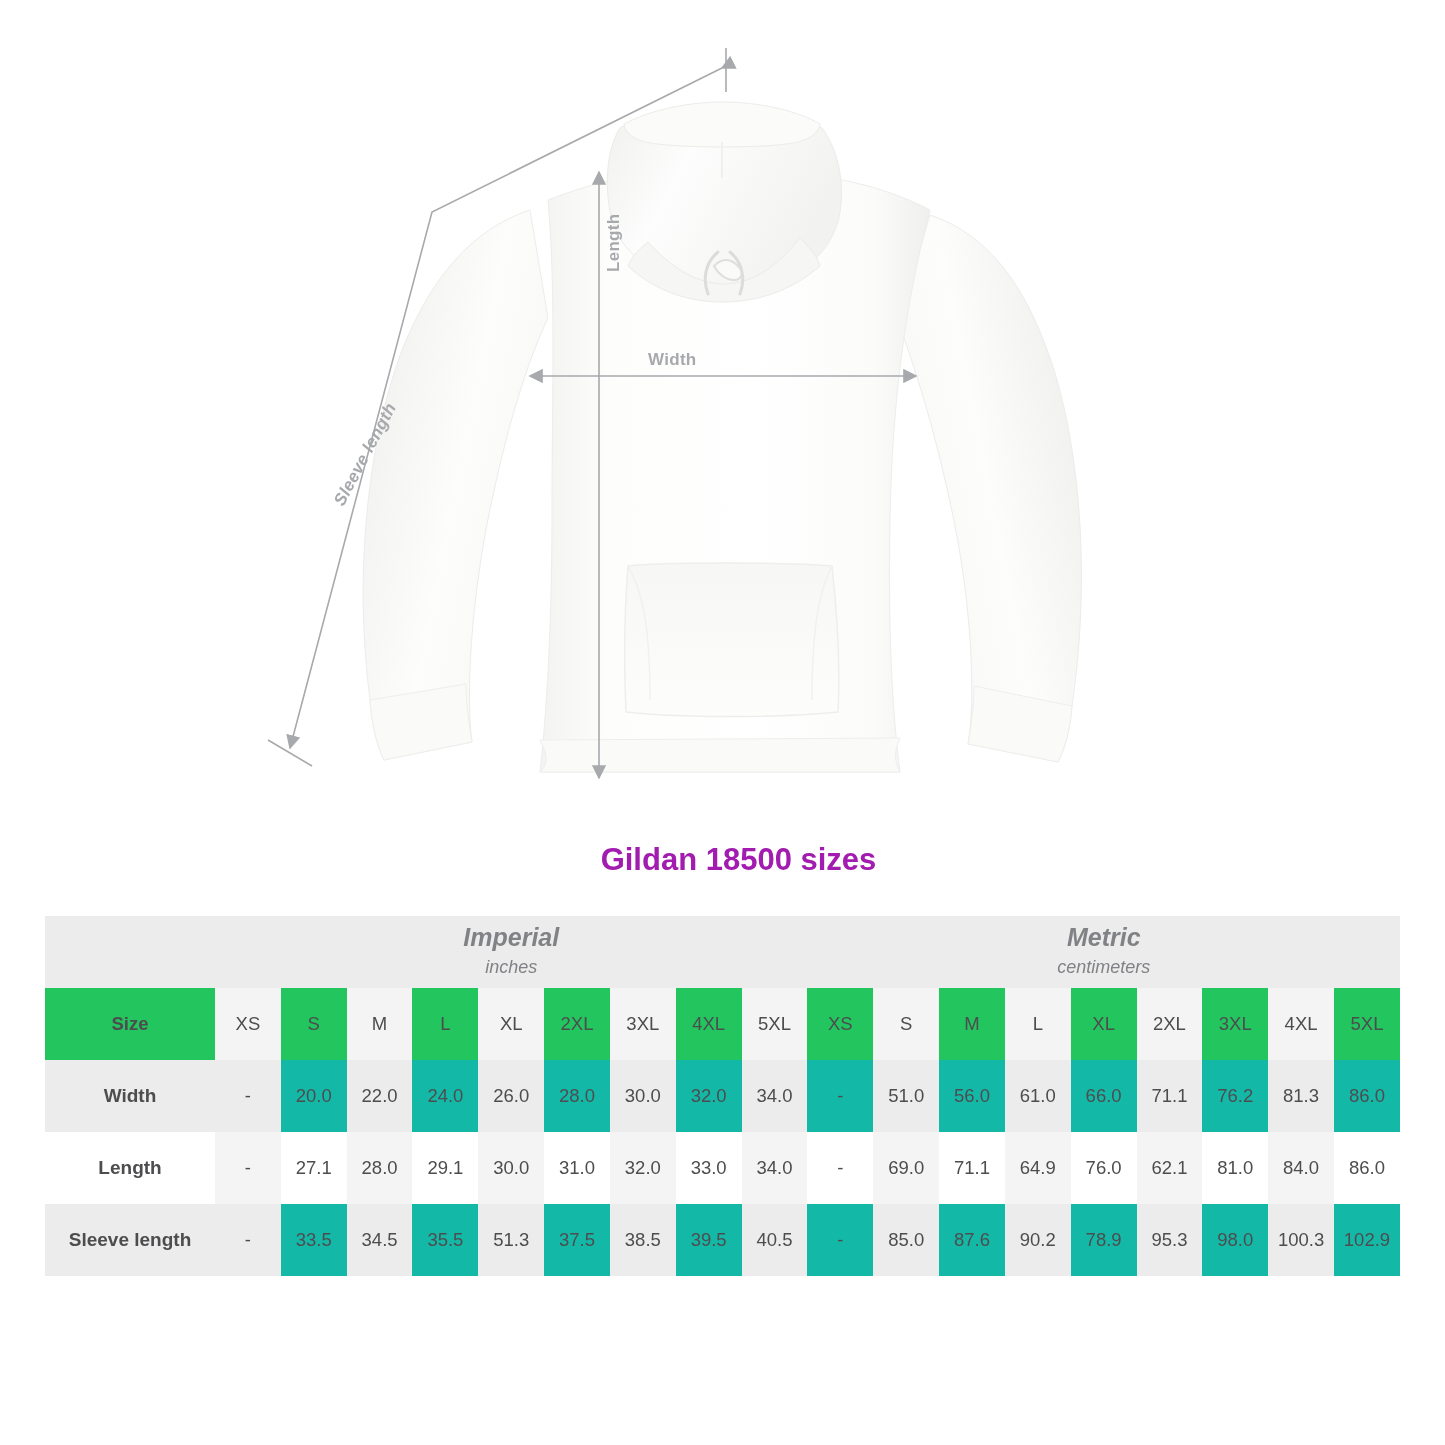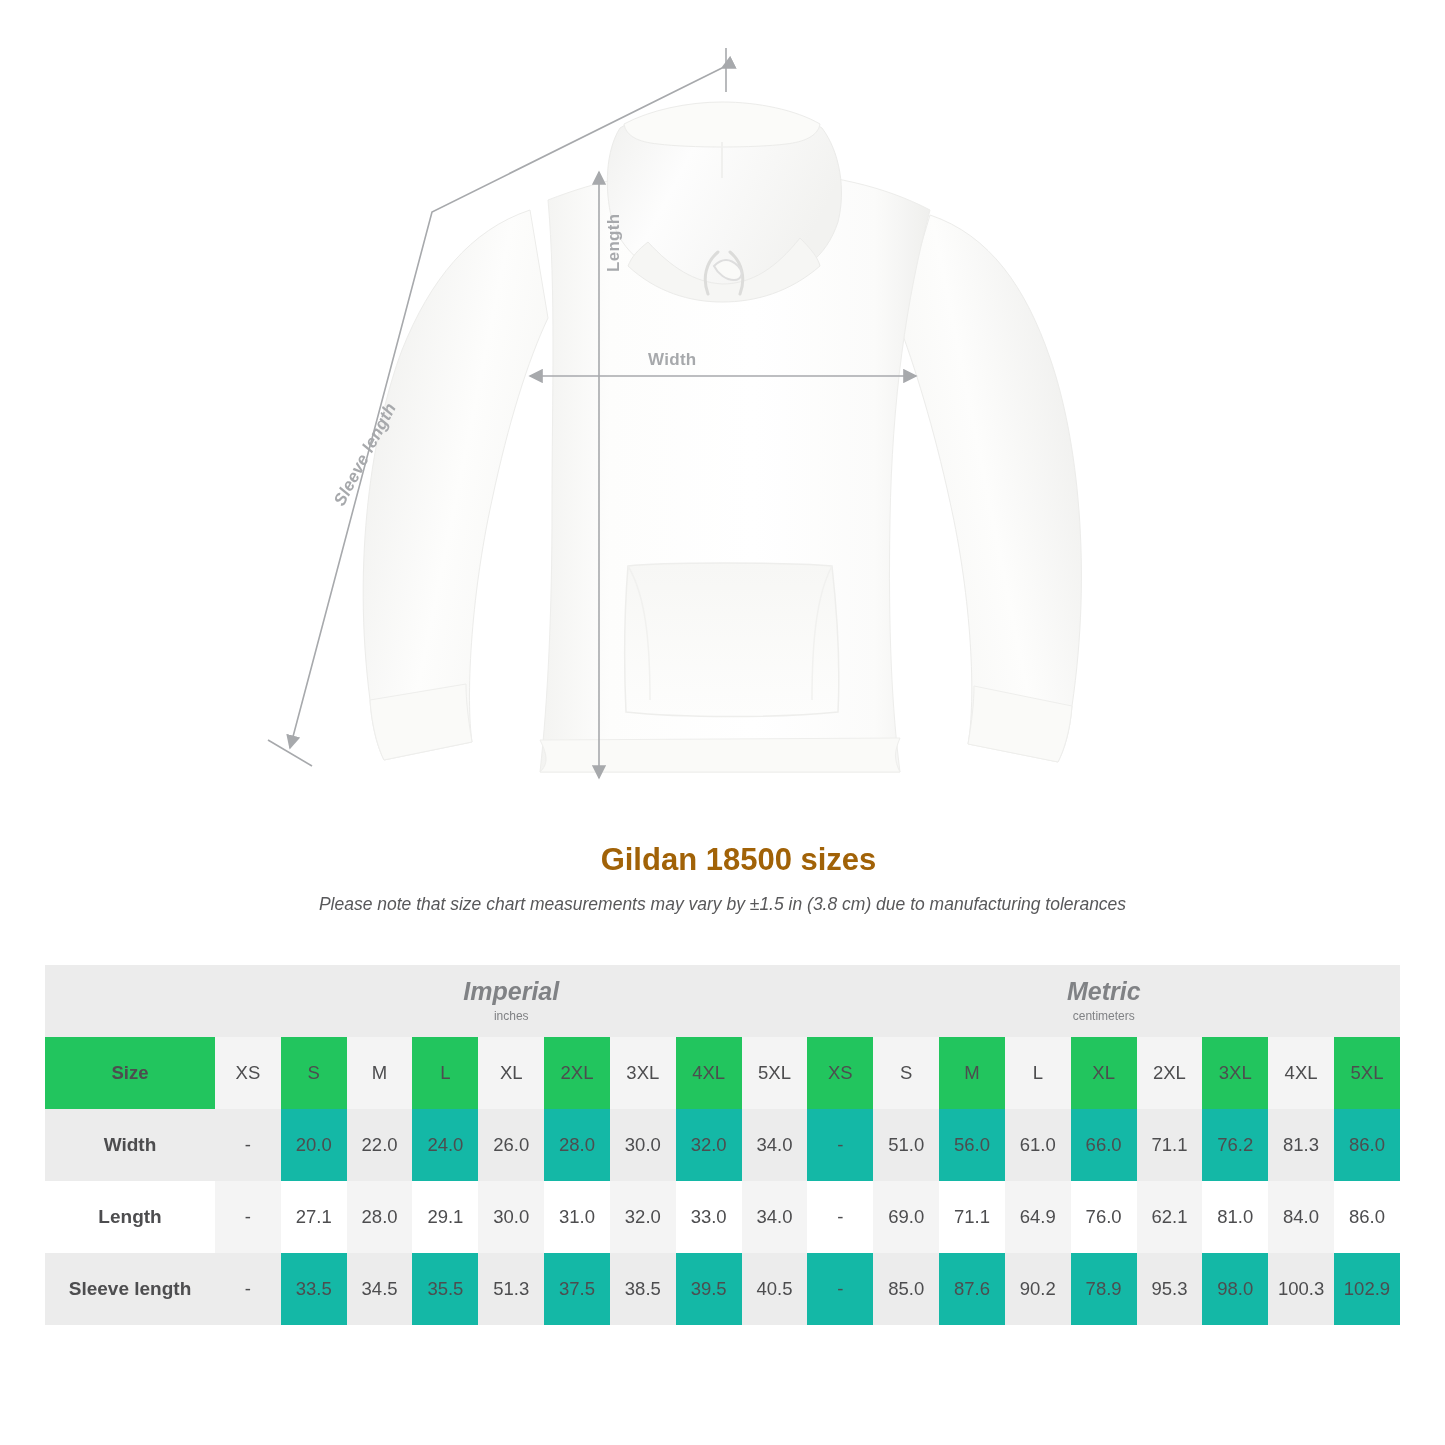--- a/index.html
+++ b/index.html
@@ -60,34 +60,34 @@
   }
 
   
   .title-block {
     text-align: center;
     margin-top: 22px;
   }
   .chart-title {
     font-size: 31px;
     font-weight: bold;
-    color: #a16207;
+    color: #a21caf;
     margin: 0;
     padding-left: 32px;
   }
   .chart-note {
     font-size: 17.5px;
     font-style: italic;
     color: #58585a;
     margin-top: 16px;
   }
 
   
   .table-wrap {
-    margin-top: 38px;
+    margin-top: 26px;
     padding: 12px 45px;
   }
   table.size-table {
     border-collapse: collapse;
     width: 1355px;
     table-layout: fixed;
   }
   table.size-table td, table.size-table th {
     text-align: center;
     font-size: 18.5px;
@@ -103,21 +103,22 @@
     height: 104px;
   }
   .unit-name {
     font-size: 25px;
     font-style: italic;
     font-weight: bold;
     color: #808285;
     line-height: 1.25;
   }
   .unit-sub {
-    font-size: 12px;
+    font-size: 18px;
+    font-style: italic;
     color: #808285;
     line-height: 1.6;
   }
 
   .head-row td {
     background: #22c55e;
     font-size: 19px;
     color: #4d4d4f;
   }
   .head-row td.rowlabel {
@@ -240,21 +241,20 @@
       </g>
     </svg>
 
     <div class="dim-label width-label">Width</div>
     <div class="dim-label length-label">Length</div>
     <div class="dim-label sleeve-label">Sleeve length</div>
   </div>
 
   <div class="title-block">
     <h1 class="chart-title">Gildan 18500 sizes</h1>
-    <div class="chart-note">Please note that size chart measurements may vary by ±1.5 in (3.8 cm) due to manufacturing tolerances</div>
   </div>
 
   <div class="table-wrap">
     <table class="size-table">
       <colgroup>
         <col class="col-label">
         <col class="col-size">
           <col class="col-size">
           <col class="col-size">
           <col class="col-size">

